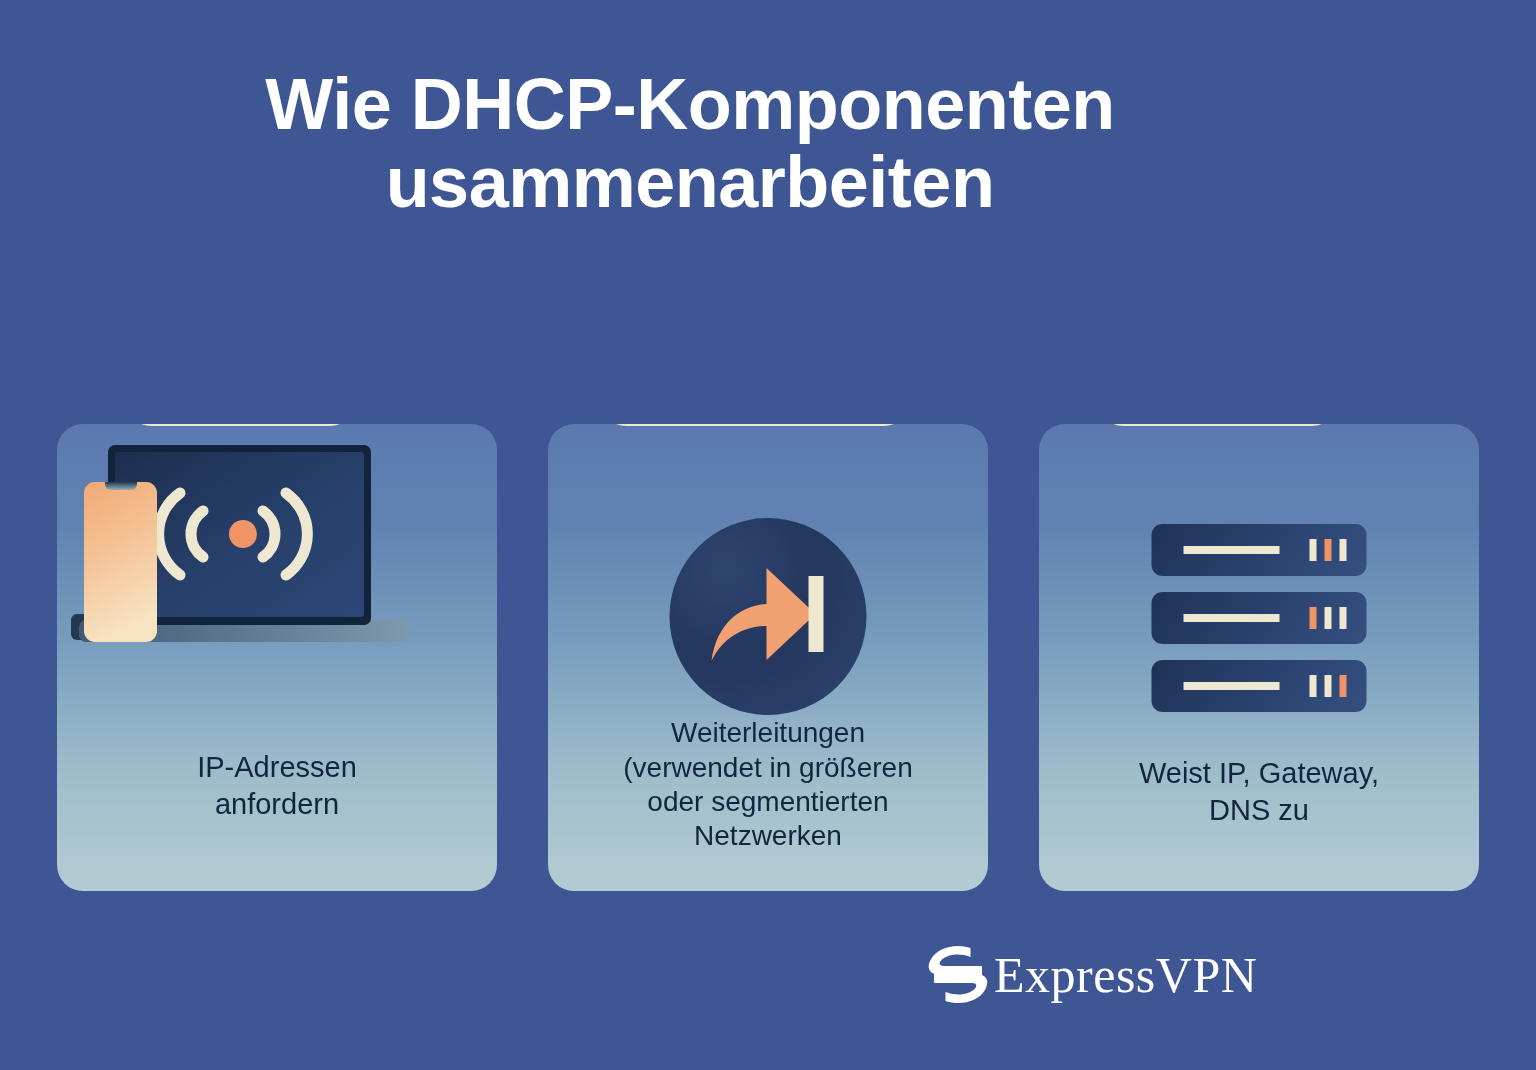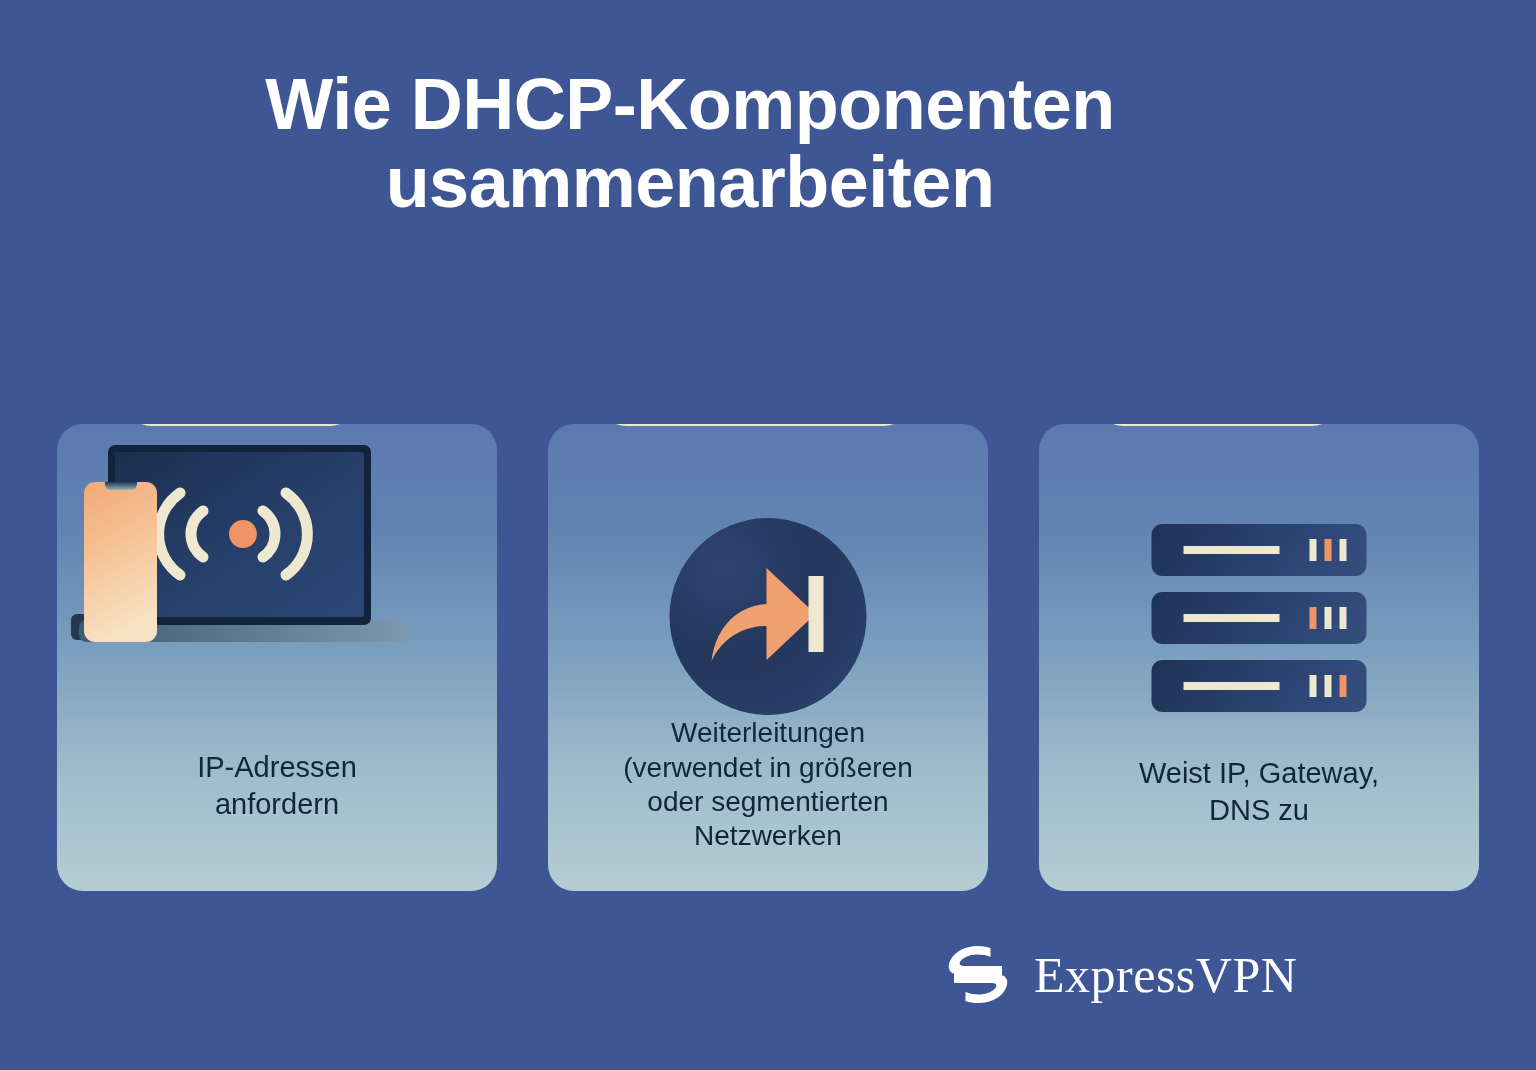--- a/index.html
+++ b/index.html
@@ -145,25 +145,25 @@
     right:20px;
     display:flex;
     gap:8px;
   }
   .led { width:7px; height:22px; background:#EDE8CF; }
   .led.on { background:#EE9467; }
 
   
   .logo {
     position:absolute;
-    left:946px;
+    left:926px;
     top:944px;
     display:flex;
     align-items:center;
-    gap:24px;
+    gap:4px;
   }
   .logo-word {
     color:#FFFFFF;
     font-family:"Liberation Serif", serif;
     font-size:50px;
     font-weight:normal;
     letter-spacing:0.5px;
   }
 </style>
 </head>

